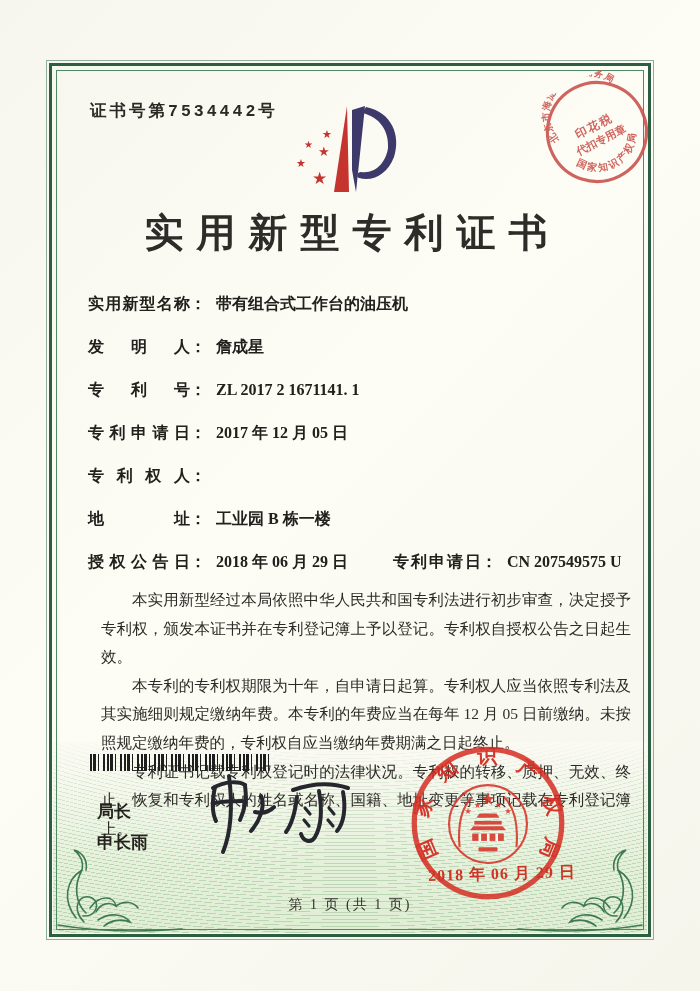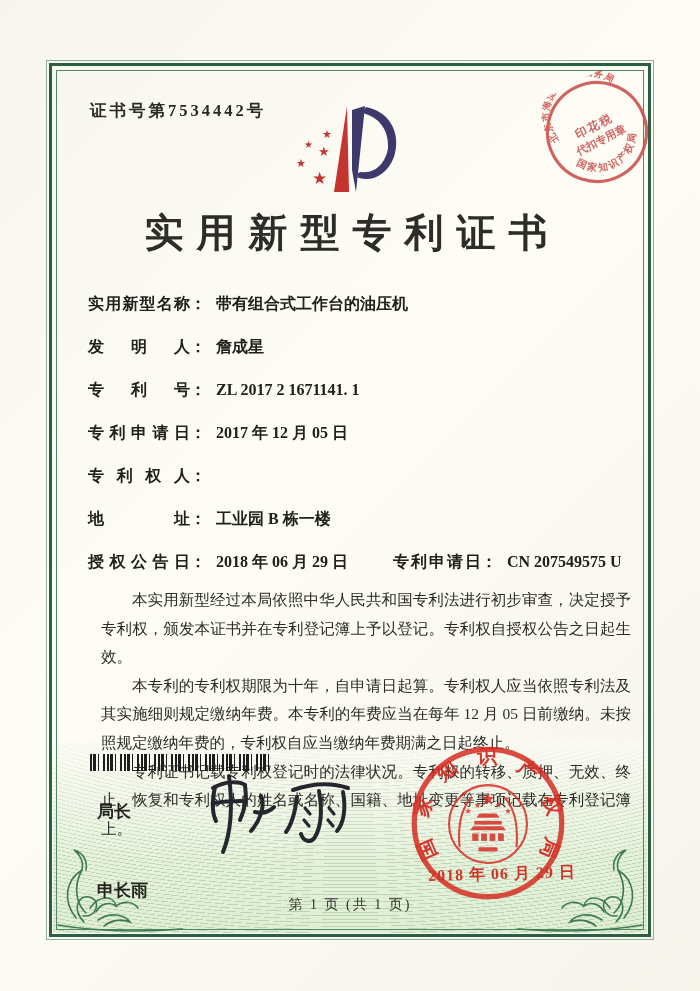--- a/index.html
+++ b/index.html
@@ -9,40 +9,40 @@
   
   .frame-outer{position:absolute;left:46px;top:60px;right:46px;bottom:51px;border:1px solid #8fae97;}
   .frame-main{position:absolute;left:49px;top:63px;right:49px;bottom:54px;border:3px solid #2c5f42;}
   .frame-inner{position:absolute;left:56px;top:70px;right:56px;bottom:61px;border:1px solid #4e8a63;}
   
   .green-band{position:absolute;left:53px;right:53px;top:742px;bottom:58px;
     background:
       linear-gradient(180deg, rgba(251,250,243,.95) 0px, rgba(251,250,243,.45) 40px, rgba(251,250,243,0) 120px),
       repeating-radial-gradient(900px 420px at 50% -180px, rgba(96,156,96,.30) 0 1.6px, rgba(96,156,96,0) 1.6px 7.5px),
       linear-gradient(180deg, rgba(233,242,224,.20) 0%, rgba(228,240,217,.80) 45%, rgba(222,237,210,.95) 100%);}
-  .cert-no{position:absolute;left:90px;top:100px;font-size:16.5px;letter-spacing:3px;font-weight:600;color:#2a2925;}
+  .cert-no{position:absolute;left:90px;top:100px;font-size:16.5px;letter-spacing:3px;font-weight:600;color:#2a2925;font-family:Liberation Mono, monospace;}
   .logo{position:absolute;left:288px;top:100px;}
   .tax-stamp{position:absolute;left:543px;top:78px;transform:rotate(-27deg);opacity:.88;}
   .title{position:absolute;left:0;top:206px;width:100%;text-align:center;
          font-size:39px;font-weight:700;letter-spacing:13px;padding-left:5px;box-sizing:border-box;color:#2d2c28;}
   .fields{position:absolute;left:88px;top:292px;width:535px;font-size:16px;font-weight:600;color:#21201c;}
   .frow{position:relative;display:flex;margin-bottom:19px;line-height:24px;}
   .flabel{display:inline-block;width:102px;text-align:justify;text-align-last:justify;flex:none;}
   .fcolon{flex:none;margin-right:10px;}
   .fval{flex:1;}
   .fval .line{display:block;}
   .grant-right{position:absolute;left:305px;top:0;display:flex;}
   .grant-right .flabel{width:88px;}
   .paras{position:absolute;left:101px;top:586px;width:530px;font-size:15.5px;line-height:28.6px;
          text-align:justify;color:#2c2b27;}
   .paras p{margin:0;text-indent:2em;}
   .barcode{position:absolute;left:90px;top:754px;width:180px;height:17px;
     background:repeating-linear-gradient(90deg,#1e1e1e 0 2px,rgba(0,0,0,0) 2px 3px,#1e1e1e 3px 6px,rgba(0,0,0,0) 6px 8px,#1e1e1e 8px 9px,rgba(0,0,0,0) 9px 13px,#1e1e1e 13px 15px,rgba(0,0,0,0) 15px 17px);}
   .director-title{position:absolute;left:97px;top:800px;font-size:17px;font-weight:600;color:#23221e;}
-  .director-name{position:absolute;left:97px;top:831px;font-size:17px;font-weight:600;color:#23221e;margin-top:48px;}
+  .director-name{position:absolute;left:97px;top:831px;font-size:17px;font-weight:600;color:#23221e;}
   .signature{position:absolute;left:193px;top:768px;}
   .seal{position:absolute;left:409px;top:744px;opacity:.92;}
   .seal-date{position:absolute;left:428px;top:864px;font-size:16px;font-weight:600;color:#cd3526;
              letter-spacing:1px;transform:rotate(-1.5deg);}
   .footer{position:absolute;left:0;top:896px;width:100%;text-align:center;font-size:14px;
           letter-spacing:2px;color:#33322d;}
   .orn{position:absolute;}
   .orn-left{left:54px;top:846px;}
   .orn-right{right:54px;top:846px;transform:scaleX(-1);}
 </style>

